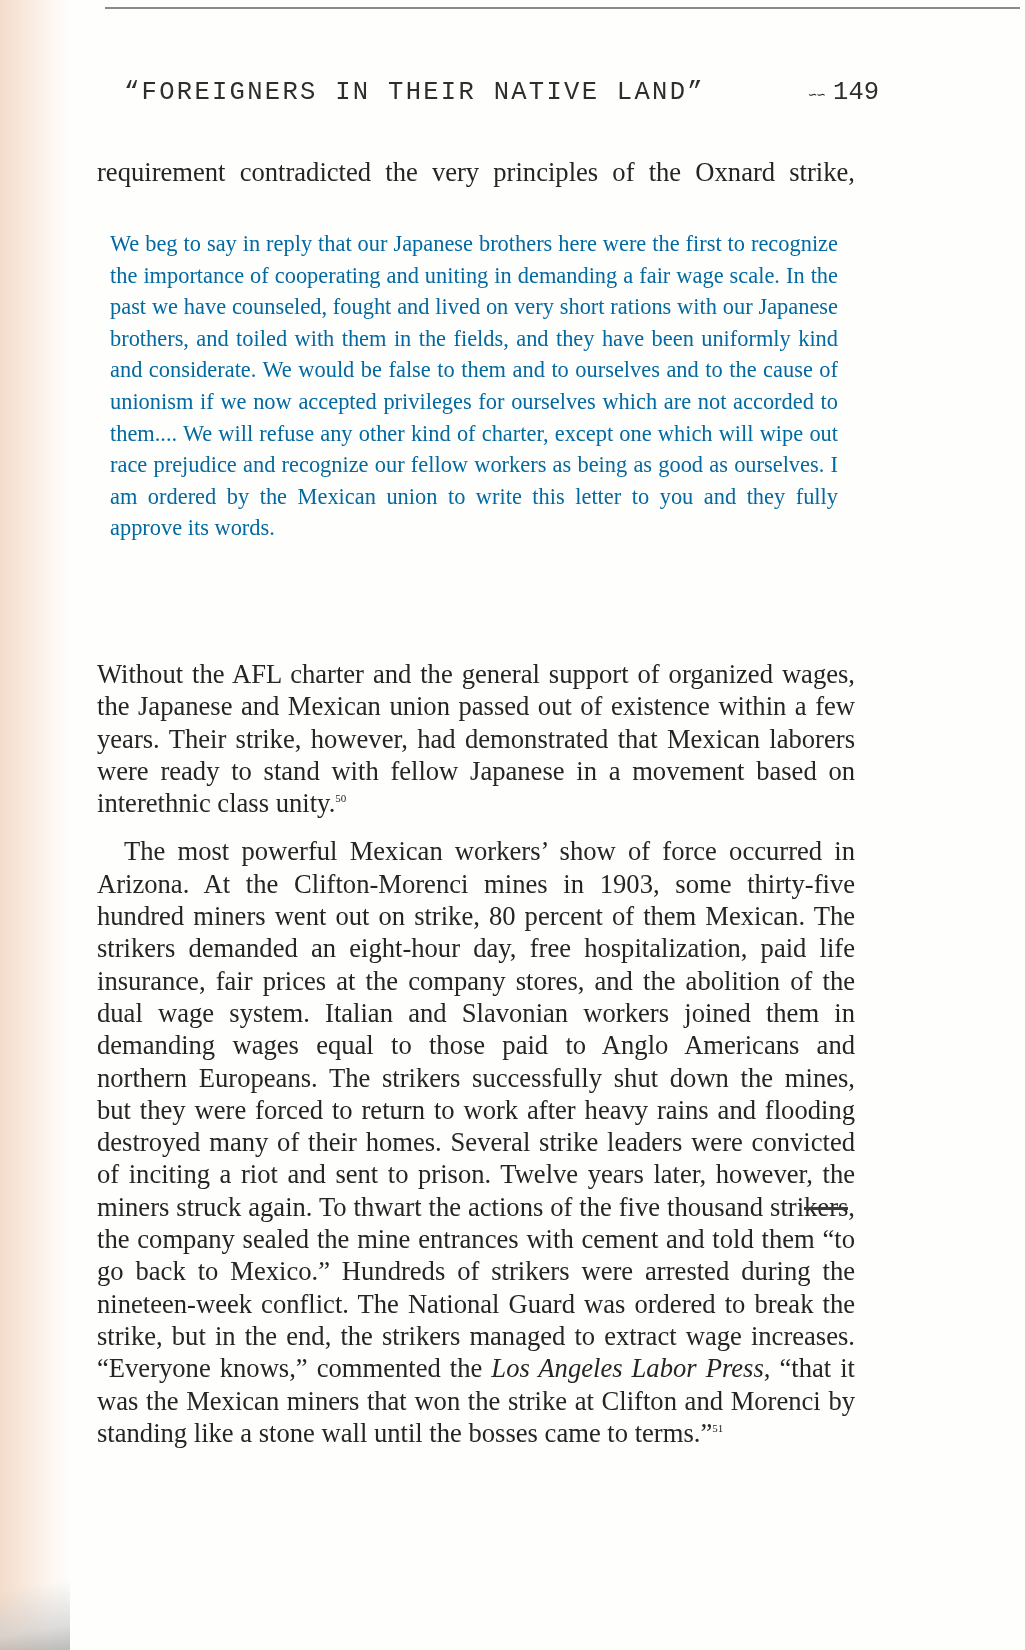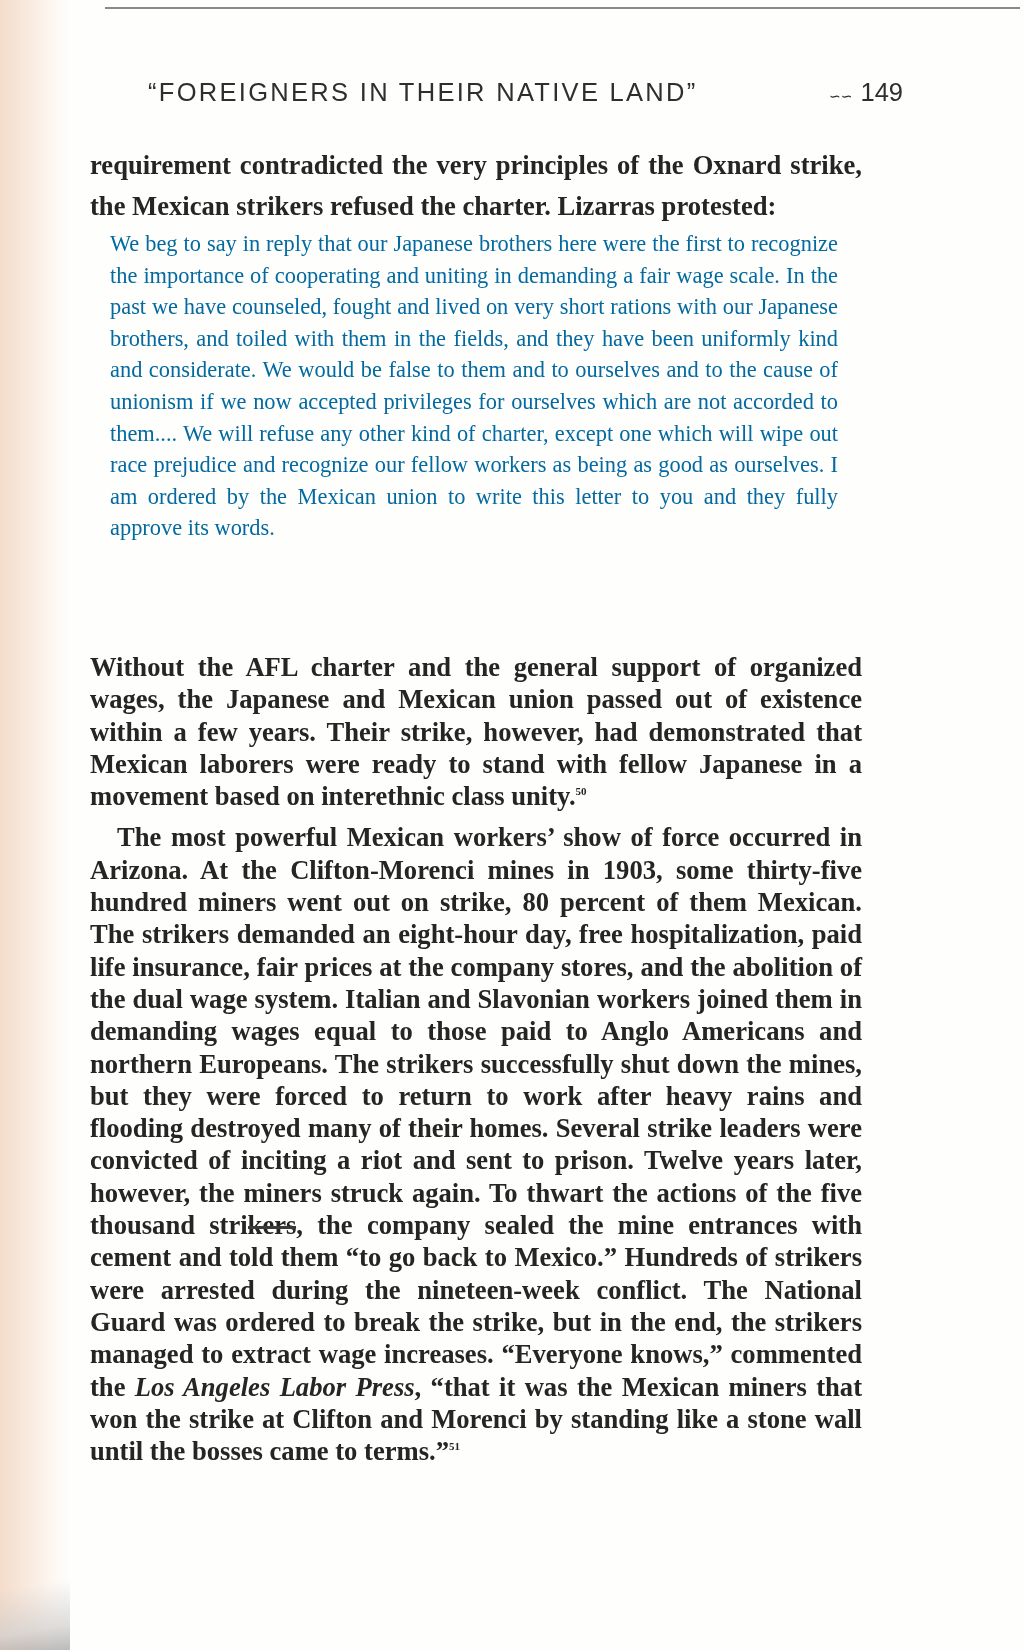--- a/index.html
+++ b/index.html
@@ -16,32 +16,32 @@
     .gutter-shadow {
       position: absolute; left: 0; bottom: 0; width: 70px; height: 90px;
       background: linear-gradient(170deg, transparent 30%, #c9c9c9 75%, #8f8f8f 100%);
       opacity: 0.6;
     }
     .top-rule {
       position: absolute; left: 105px; top: 7px; width: 915px; height: 2px; background: #8a8a8a;
     }
     .running-head {
       position: absolute; left: 124px; top: 78px; width: 755px;
-      font-family: Liberation Sans, sans-serif;
+      font-family: Liberation Mono, monospace;
       font-size: 25.5px; letter-spacing: 2.3px; color: #2e2e2e;
-      display: flex; align-items: baseline; justify-content: space-between; margin-left: 24px;
+      display: flex; align-items: baseline; justify-content: space-between;
     }
     .running-head .ornament { font-size: 14px; letter-spacing: 0; margin: 0 8px 0 10px; }
     .running-head .right { display: flex; align-items: baseline; letter-spacing: 0; }
     .body-text {
       position: absolute; left: 81px; width: 790px;
       font-family: "Liberation Serif", serif;
       font-size: 26.6px; line-height: 32.3px; text-align: justify; color: #252525;
     }
-    .body-text p { margin: 9px; font-weight: bold; }
+    .body-text p { margin: 16px; }
     .block-quote {
       position: absolute; left: 110px; top: 228px; width: 728px;
       font-family: "Liberation Serif", serif;
       font-size: 22.4px; line-height: 31.6px; text-align: justify; color: #0369a1;
     }
     .indent { text-indent: 27px; }
     sup { font-size: 11px; line-height: 0; vertical-align: super; }
     .struck { position: relative; }
     .struck::after {
       content: ""; position: absolute; left: 0; right: 0; top: 52%; height: 3px; background: #3a3a3a;
@@ -59,21 +59,20 @@
 <div class="running-head">
   <span>“FOREIGNERS IN THEIR NATIVE LAND”</span>
   <span class="right">
     <span class="ornament">∽∽</span>
     <span>149</span>
   </span>
 </div>
 
 <div class="body-text" style="top:140px;">
   <p style="text-align-last: justify;">requirement contradicted the very principles of the Oxnard strike,</p>
-  <p>the Mexican strikers refused the charter. Lizarras protested:</p>
 </div>
 
 <div class="block-quote">
   <p style="margin:0">We beg to say in reply that our Japanese brothers here were the first to recognize the importance of cooperating and uniting in demanding a fair wage scale. In the past we have counseled, fought and lived on very short rations with our Japanese brothers, and toiled with them in the fields, and they have been uniformly kind and considerate. We would be false to them and to ourselves and to the cause of unionism if we now accepted privileges for our­selves which are not accorded to them.... We will refuse any other kind of charter, except one which will wipe out race prejudice and recognize our fellow workers as being as good as ourselves. I am ordered by the Mexican union to write this letter to you and they fully approve its words.</p>
 </div>
 
 <div class="body-text" style="top:642px;">
   <p>
     <span>Without the AFL charter and the general support of organized wages, the Japanese and Mexican union passed out of existence within a few years. Their strike, however, had demonstrated that Mexican laborers were ready to stand with fellow Japanese in a movement based on interethnic class unity.</span><sup>50</sup>
   </p>

